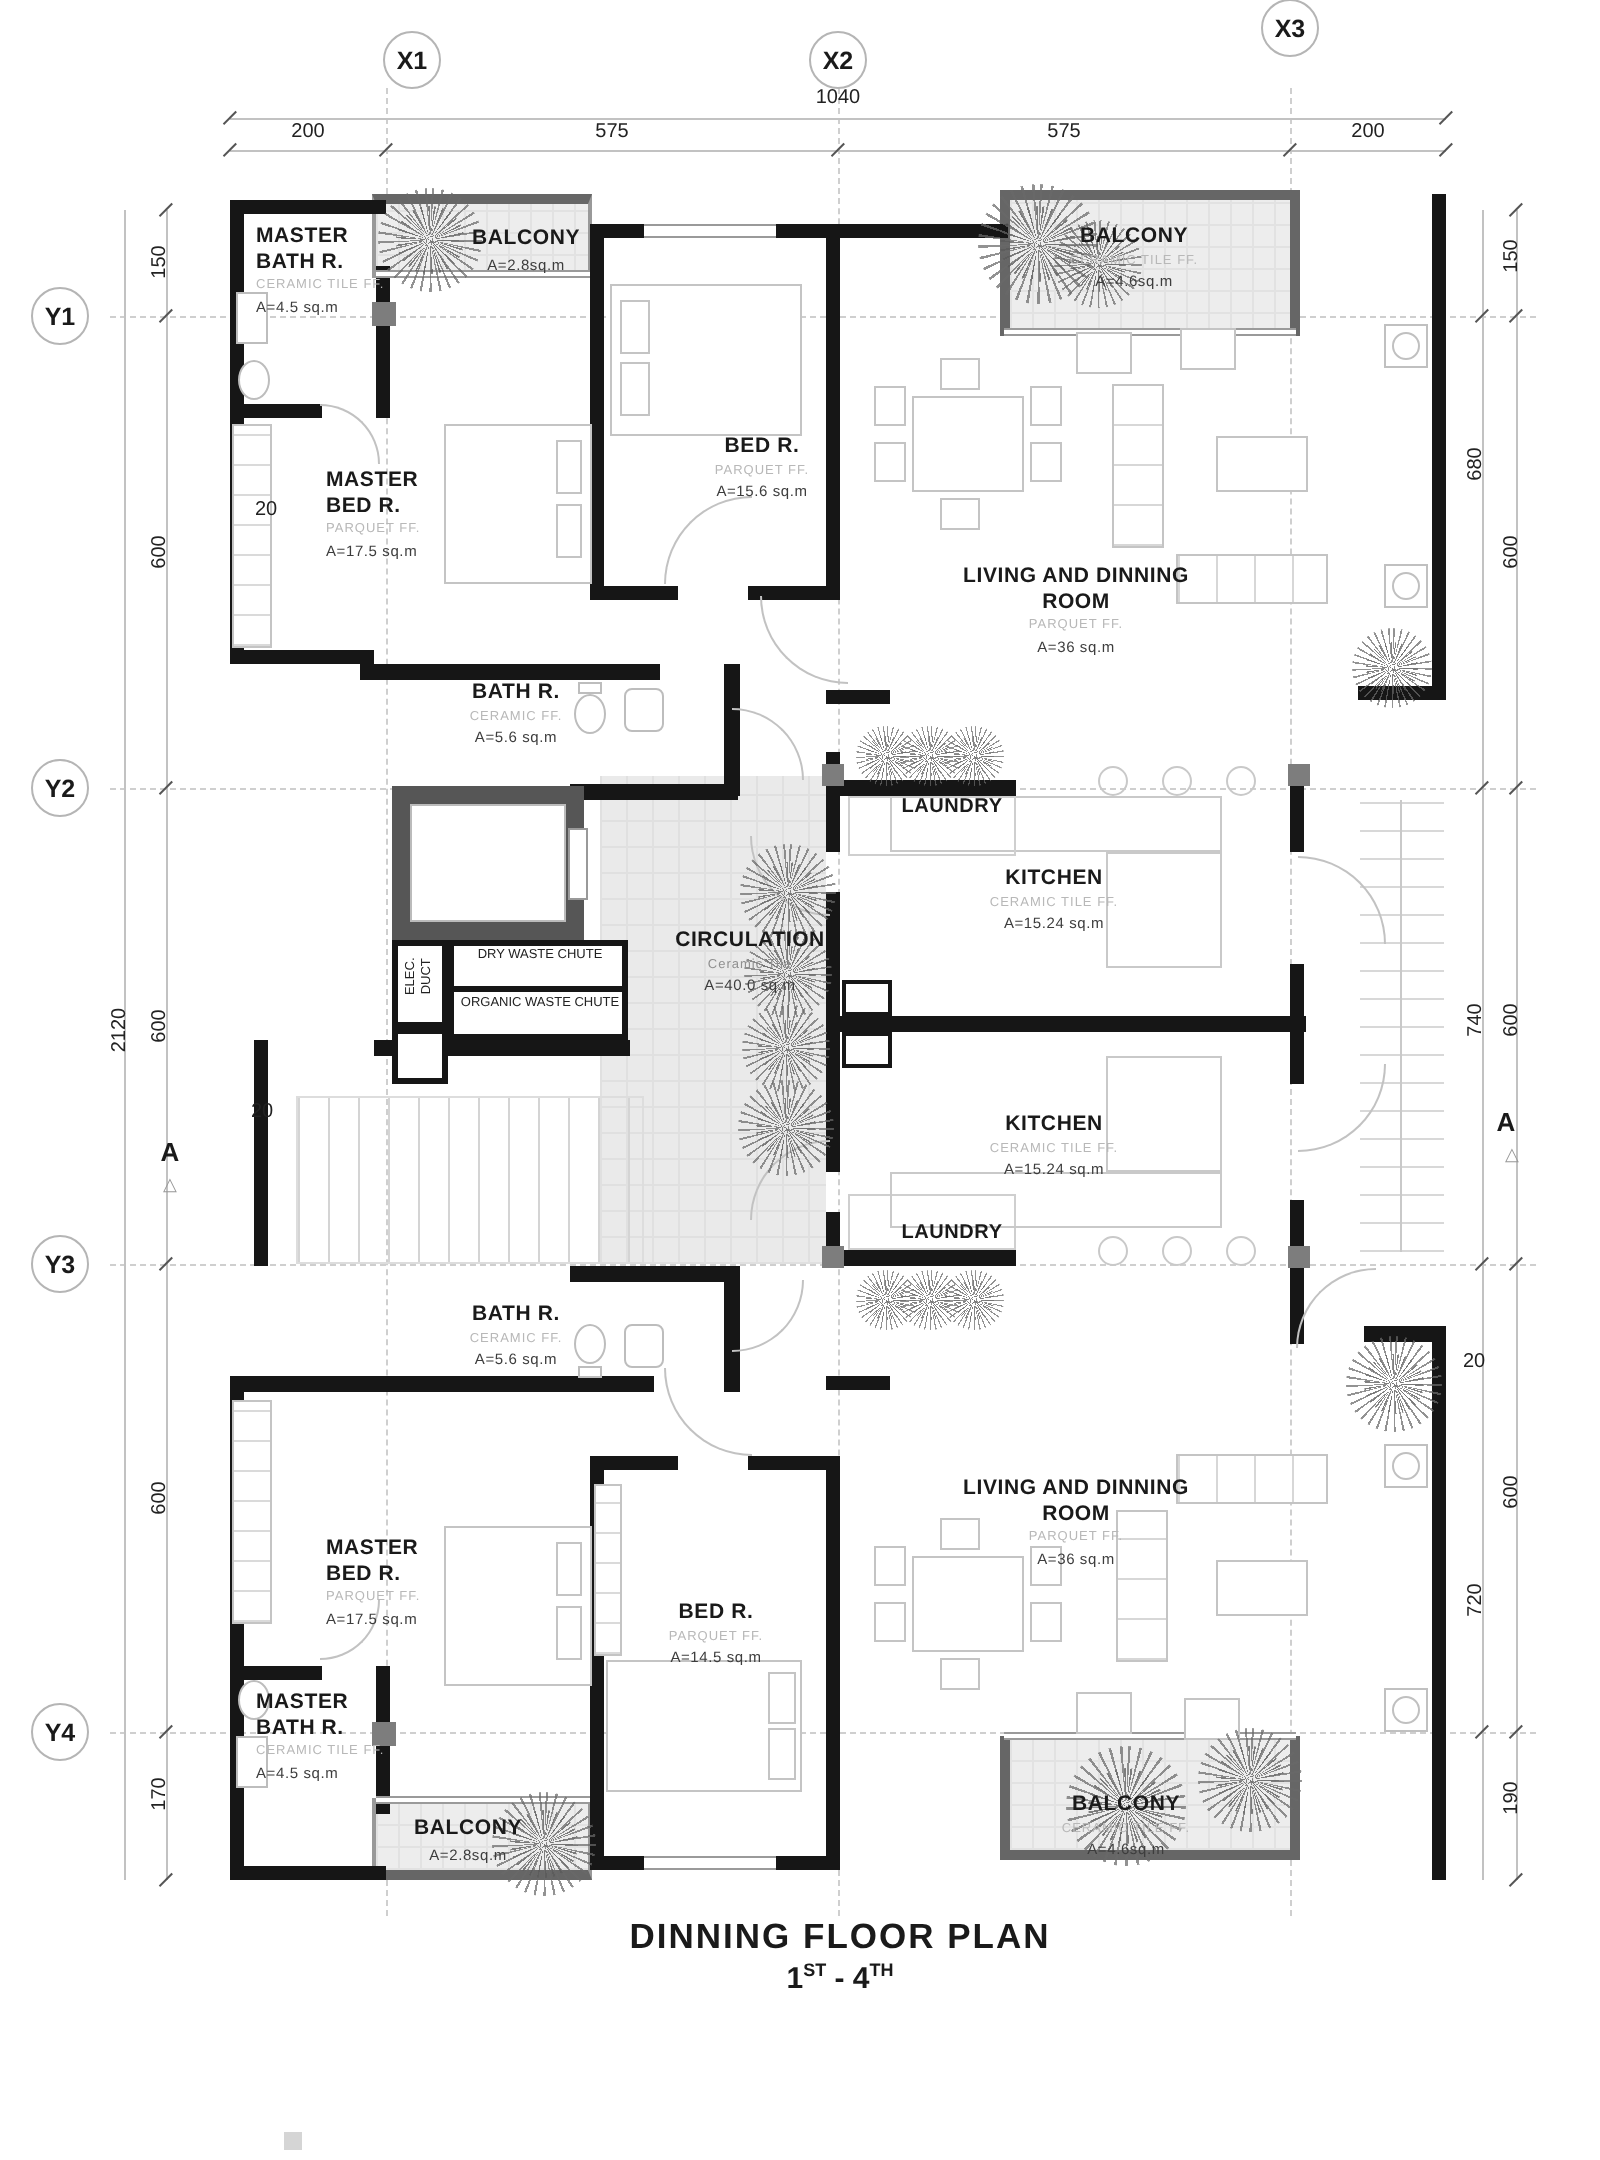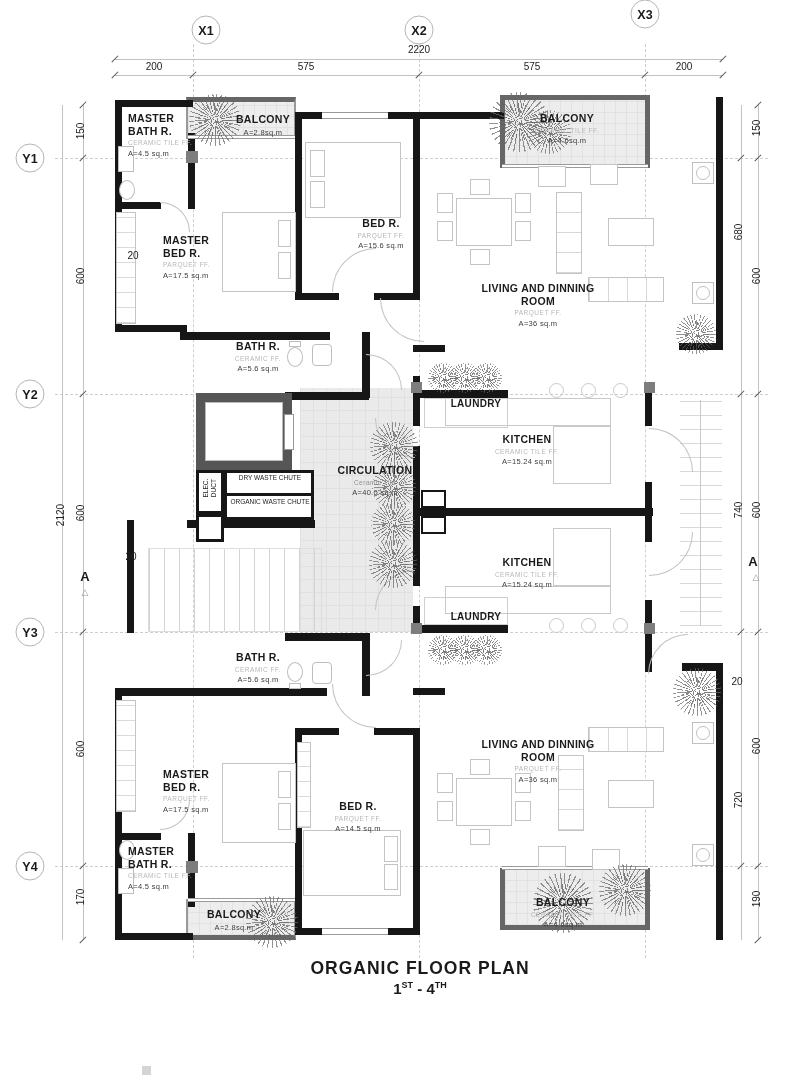--- a/index.html
+++ b/index.html
@@ -119,21 +119,21 @@
   <div class="tick" style="left:758px;top:158px;"></div>
   <div class="tick" style="left:758px;top:394px;"></div>
   <div class="tick" style="left:758px;top:632px;"></div>
   <div class="tick" style="left:758px;top:866px;"></div>
   <div class="tick" style="left:758px;top:940px;"></div>
   <div class="tick" style="left:741px;top:158px;"></div>
   <div class="tick" style="left:741px;top:394px;"></div>
   <div class="tick" style="left:741px;top:632px;"></div>
   <div class="tick" style="left:741px;top:866px;"></div>
 
-  <div class="dim" style="left:419px;top:49px;">2220</div>
+  <div class="dim" style="left:419px;top:49px;">1040</div>
   <div class="dim" style="left:154px;top:66px;">200</div>
   <div class="dim" style="left:306px;top:66px;">575</div>
   <div class="dim" style="left:532px;top:66px;">575</div>
   <div class="dim" style="left:684px;top:66px;">200</div>
   <div class="dim dimv" style="left:60px;top:515px;">2120</div>
   <div class="dim dimv" style="left:80px;top:131px;">150</div>
   <div class="dim dimv" style="left:80px;top:276px;">600</div>
   <div class="dim dimv" style="left:80px;top:513px;">600</div>
   <div class="dim dimv" style="left:80px;top:749px;">600</div>
   <div class="dim dimv" style="left:80px;top:897px;">170</div>
@@ -434,19 +434,19 @@
     <div>LIVING AND DINNING ROOM</div>
     <div class="sub">PARQUET FF.</div>
     <div class="area">A=36 sq.m</div>
   </div>
   <div class="rlabel" style="left:563px;top:896px;z-index:5;">
     <div>BALCONY</div>
     <div class="sub">CERAMIC TILE FF.</div>
     <div class="area">A=4.6sq.m</div>
   </div>
 
-  <div class="title1">ORGANIC FLOOR PLAN</div>
+  <div class="title1">DINNING FLOOR PLAN</div>
   <div class="title2">
     <span>1</span><sup>ST</sup><span> - </span><span>4</span><sup>TH</sup>
   </div>
 
   <div class="abs" style="left:142px;top:1066px;width:9px;height:9px;background:#b9b9b9;opacity:.6;"></div>
 </div>
 
 </body></html>

